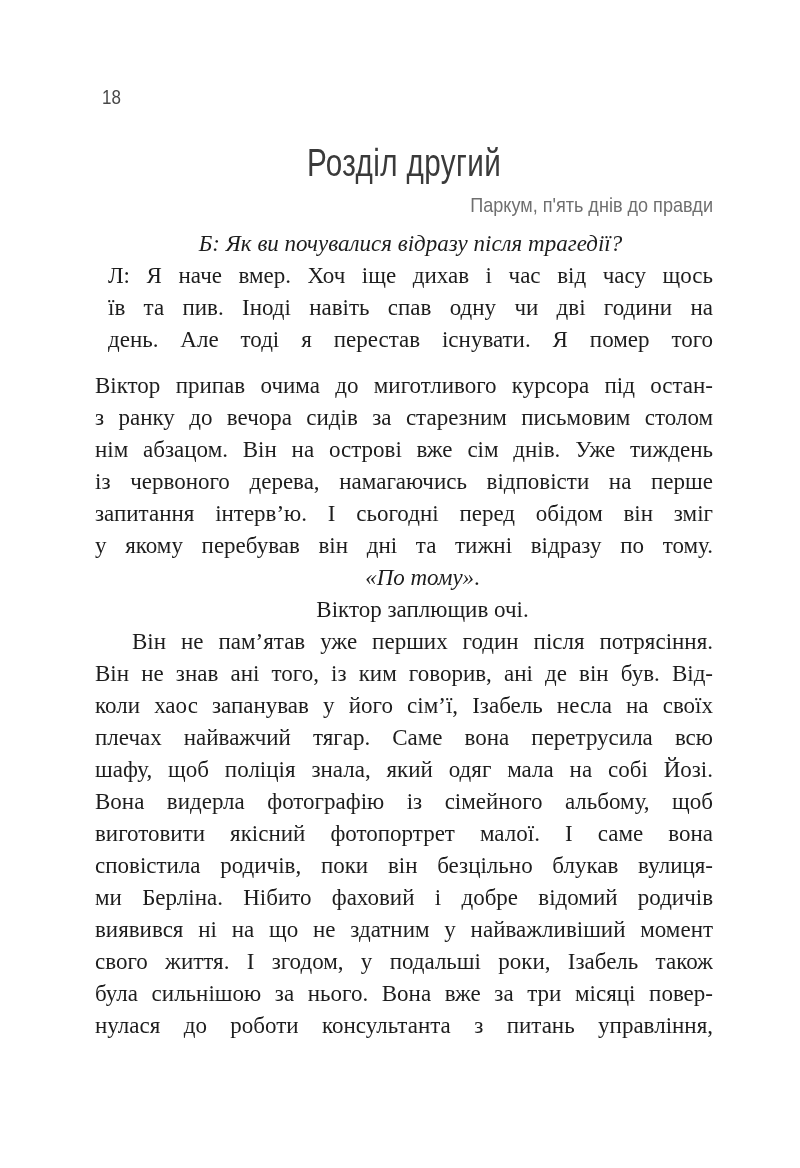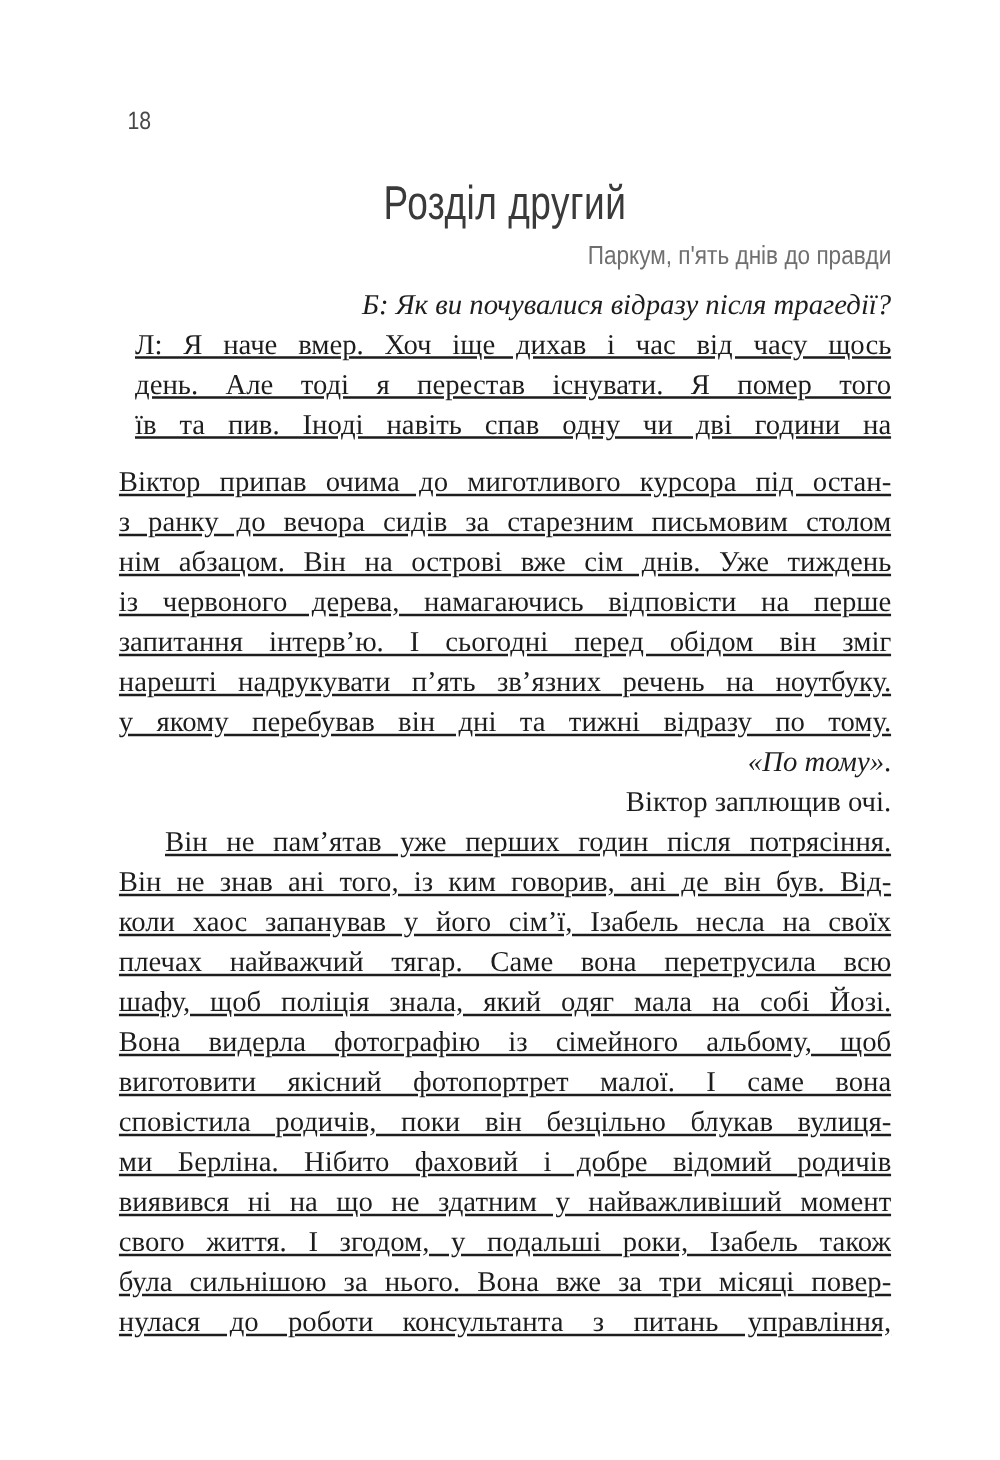--- a/index.html
+++ b/index.html
@@ -66,24 +66,23 @@
   .line {
     height: 32px;
     line-height: 32px;
     font-size: 23px;
     overflow: hidden;
     white-space: normal;
   }
   .line.j {
     text-align: justify;
     text-align-last: justify;
-    text-decoration: underline;
   }
   .line.nj {
-    text-align: right;
+    text-align: center;
   }
   .block.dialogue {
     margin-left: 13px;
     margin-bottom: 14px;
   }
   .block.paragraph.indent .line:first-child {
     padding-left: 37px;
   }
   .line em {
     font-style: italic;
@@ -96,30 +95,29 @@
   <div class="page-number">18</div>
 
   <div class="chapter-title">Розділ другий</div>
 
   <div class="chapter-subtitle">Паркум, п'ять днів до правди</div>
 
   <div class="text-column">
       <div class="block dialogue">
         <div class="line nj"><em>Б: Як ви почувалися відразу після трагедії?</em></div>
         <div class="line j"><span>Л: Я наче вмер. Хоч іще дихав і час від часу щось</span></div>
+        <div class="line j"><span>їв та пив. Іноді навіть спав одну чи дві години на</span></div>
         <div class="line j"><span>день. Але тоді я перестав існувати. Я помер того</span></div>
-        <div class="line j"><span>їв та пив. Іноді навіть спав одну чи дві години на</span></div>
       </div>
       <div class="block paragraph">
         <div class="line j"><span>Віктор припав очима до миготливого курсора під остан-</span></div>
         <div class="line j"><span>з ранку до вечора сидів за старезним письмовим столом</span></div>
         <div class="line j"><span>нім абзацом. Він на острові вже сім днів. Уже тиждень</span></div>
         <div class="line j"><span>із червоного дерева, намагаючись відповісти на перше</span></div>
         <div class="line j"><span>запитання інтерв’ю. І сьогодні перед обідом він зміг</span></div>
-        <div class="line j"><span>нарешті надрукувати п’ять зв’язних речень на ноутбуку.</span></div>
         <div class="line j"><span>у якому перебував він дні та тижні відразу по тому.</span></div>
       </div>
       <div class="block paragraph indent">
         <div class="line nj"><em>«По тому»</em><span>.</span></div>
       </div>
       <div class="block paragraph indent">
         <div class="line nj"><span>Віктор заплющив очі.</span></div>
       </div>
       <div class="block paragraph indent">
         <div class="line j"><span>Він не пам’ятав уже перших годин після потрясіння.</span></div>

